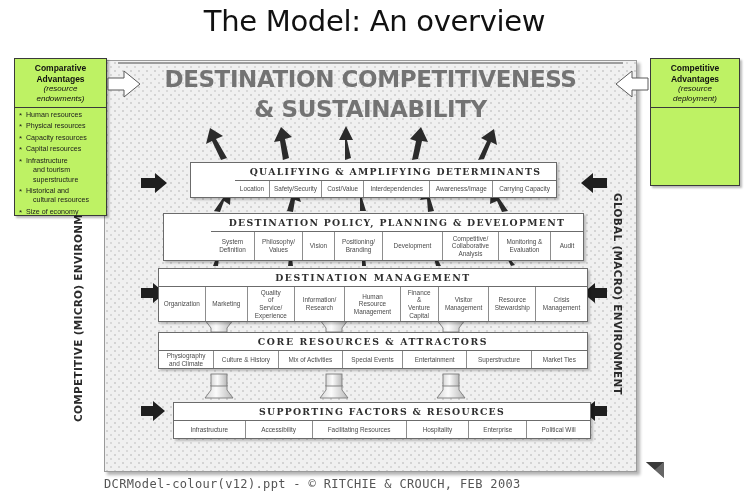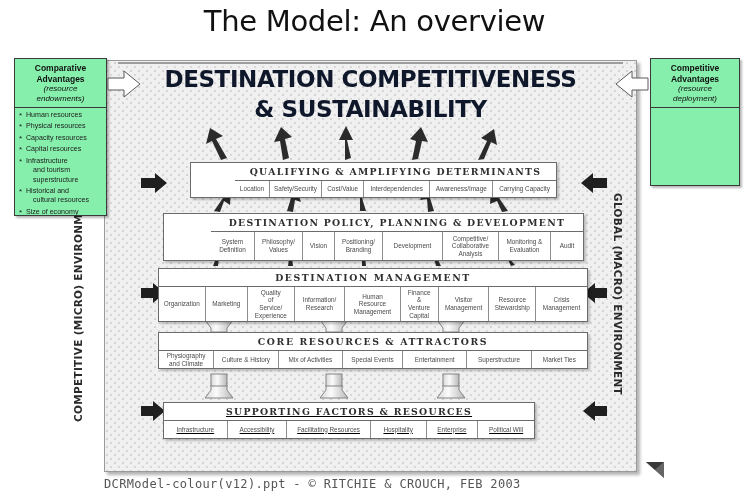--- a/index.html
+++ b/index.html
@@ -41,21 +41,21 @@
     box-shadow: 3px 3px 3px rgba(0,0,0,0.30);
     box-sizing: border-box;
   }
 
   
   #header-band {
     position: absolute;
     left: 122px; top: 64px;
     width: 497px; height: 68px;
     text-align: center;
-    color: #0f172a;
+    color: #737373;
     font-family: "DejaVu Sans", sans-serif;
   }
   #header-line1 {
     font-size: 23px;
     font-weight: 700;
     letter-spacing: -0.4px;
     line-height: 30px;
     white-space: nowrap;
   }
   #header-line2 {
@@ -69,21 +69,21 @@
     position: absolute;
     left: 118px;
     width: 505px;
     height: 2px;
     background: #9d9d9d;
   }
 
   
   .side-box {
     position: absolute;
-    background: #86efac;
+    background: #bef264;
     border: 1px solid #3a3a3a;
     box-shadow: 2px 2px 2px rgba(0,0,0,0.28);
     box-sizing: border-box;
   }
   #left-box  { left: 14px;  top: 58px; width: 93px; height: 158px; }
   #right-box { left: 650px; top: 58px; width: 90px; height: 128px; }
 
   .side-head {
     text-align: center;
     padding: 4px 2px 4px;
@@ -177,21 +177,21 @@
     box-sizing: border-box;
     min-width: 0;
   }
   .cell:last-child { border-right: none; }
 
   
   #row-qualifying { left: 190px; top: 162px; width: 367px; padding-left: 44px; }
   #row-policy     { left: 163px; top: 213px; width: 421px; padding-left: 47px; }
   #row-mgmt       { left: 158px; top: 268px; width: 430px; }
   #row-core       { left: 158px; top: 332px; width: 430px; }
-  #row-support    { left: 163px; top: 402px; width: 372px; text-decoration: underline; }
+  #row-support    { left: 173px; top: 402px; width: 418px; }
 
   #row-qualifying .cell { height: 16px; }
   #row-policy     .cell { height: 28px; }
   #row-mgmt       .cell { height: 34px; }
   #row-core       .cell { height: 17px; }
   #row-support    .cell { height: 17px; }
 
   #row-mgmt .row-title, #row-core .row-title { letter-spacing: 1.6px; }
 
   

